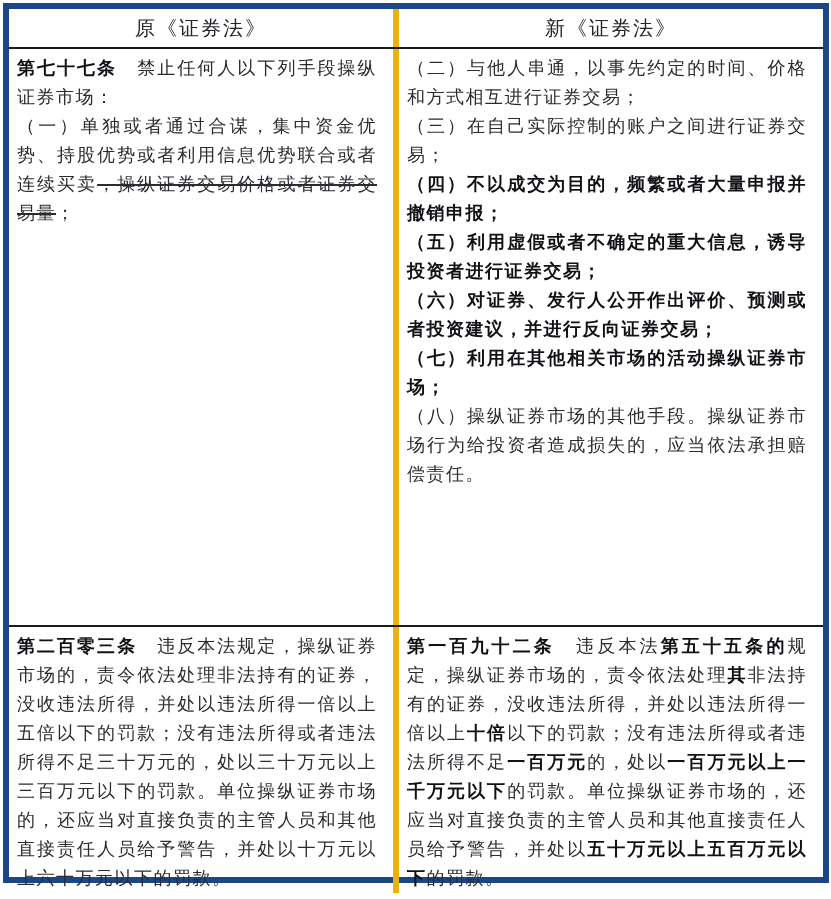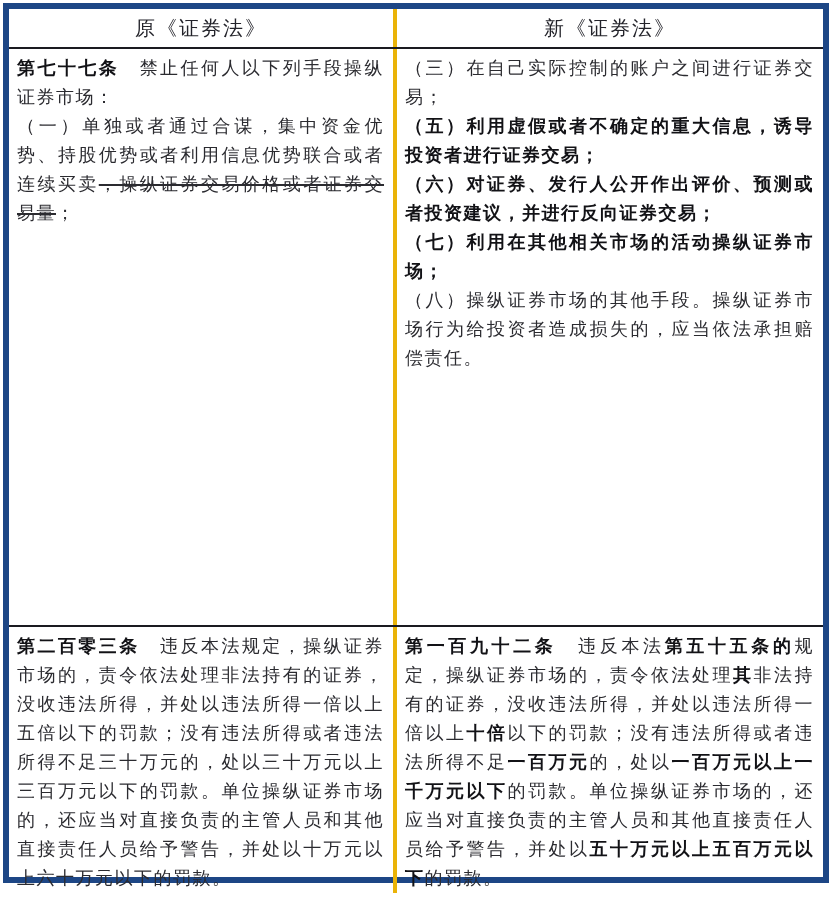--- a/index.html
+++ b/index.html
@@ -27,24 +27,24 @@
   .header-cell{
     display:flex;align-items:center;justify-content:center;
     font-size:20px;letter-spacing:2px;color:#23232a;
   }
   .row-1{
     flex:0 0 578px;
     box-sizing:border-box;
     border-bottom:2px solid #1a1a20;
   }
   .row-2{flex:1 1 auto;}
-  .right-col{border-left:4px solid #eab308;}
+  .right-col{border-left:6px solid #eab308;}
   .cell{
     box-sizing:border-box;
-    padding:5px 9px 0 8px;
+    padding:5px 16px 0 8px;
     overflow:hidden;
   }
   .cell p{
     margin:0;
     font-size:18px;
     line-height:29px;
     letter-spacing:1.5px;
     color:#2b2b30;
     text-align:justify;
   }
@@ -61,21 +61,23 @@
       <div class="header-cell">原《证券法》</div>
       <div class="header-cell right-col">新《证券法》</div>
     </div>
 
     <div class="grid2 row-1">
       <div class="cell">
         <p><span class="bold">第七十七条</span><span>　禁止任何人以下列手段操纵证券市场：</span></p>
         <p><span>（一）单独或者通过合谋，集中资金优势、持股优势或者利用信息优势联合或者连续买卖</span><span class="strike">，操纵证券交易价格或者证券交易量</span><span>；</span></p>
       </div>
       <div class="cell right-col">
+        <p><span>（二）与他人串通，以事先约定的时间、价格和方式相互进行证券交易；</span></p>
         <p><span>（三）在自己实际控制的账户之间进行证券交易；</span></p>
+        <p><span class="bold">（四）不以成交为目的，频繁或者大量申报并撤销申报；</span></p>
         <p><span class="bold">（五）利用虚假或者不确定的重大信息，诱导投资者进行证券交易；</span></p>
         <p><span class="bold">（六）对证券、发行人公开作出评价、预测或者投资建议，并进行反向证券交易；</span></p>
         <p><span class="bold">（七）利用在其他相关市场的活动操纵证券市场；</span></p>
         <p><span>（八）操纵证券市场的其他手段。操纵证券市场行为给投资者造成损失的，应当依法承担赔偿责任。</span></p>
       </div>
     </div>
 
     <div class="grid2 row-2">
       <div class="cell">
         <p><span class="bold">第二百零三条</span><span>　违反本法规定，操纵证券市场的，责令依法处理非法持有的证券，没收违法所得，并处以违法所得一倍以上五倍以下的罚款；没有违法所得或者违法所得不足三十万元的，处以三十万元以上三百万元以下的罚款。单位操纵证券市场的，还应当对直接负责的主管人员和其他直接责任人员给予警告，并处以十万元以上六十万元以下的罚款。</span></p>

